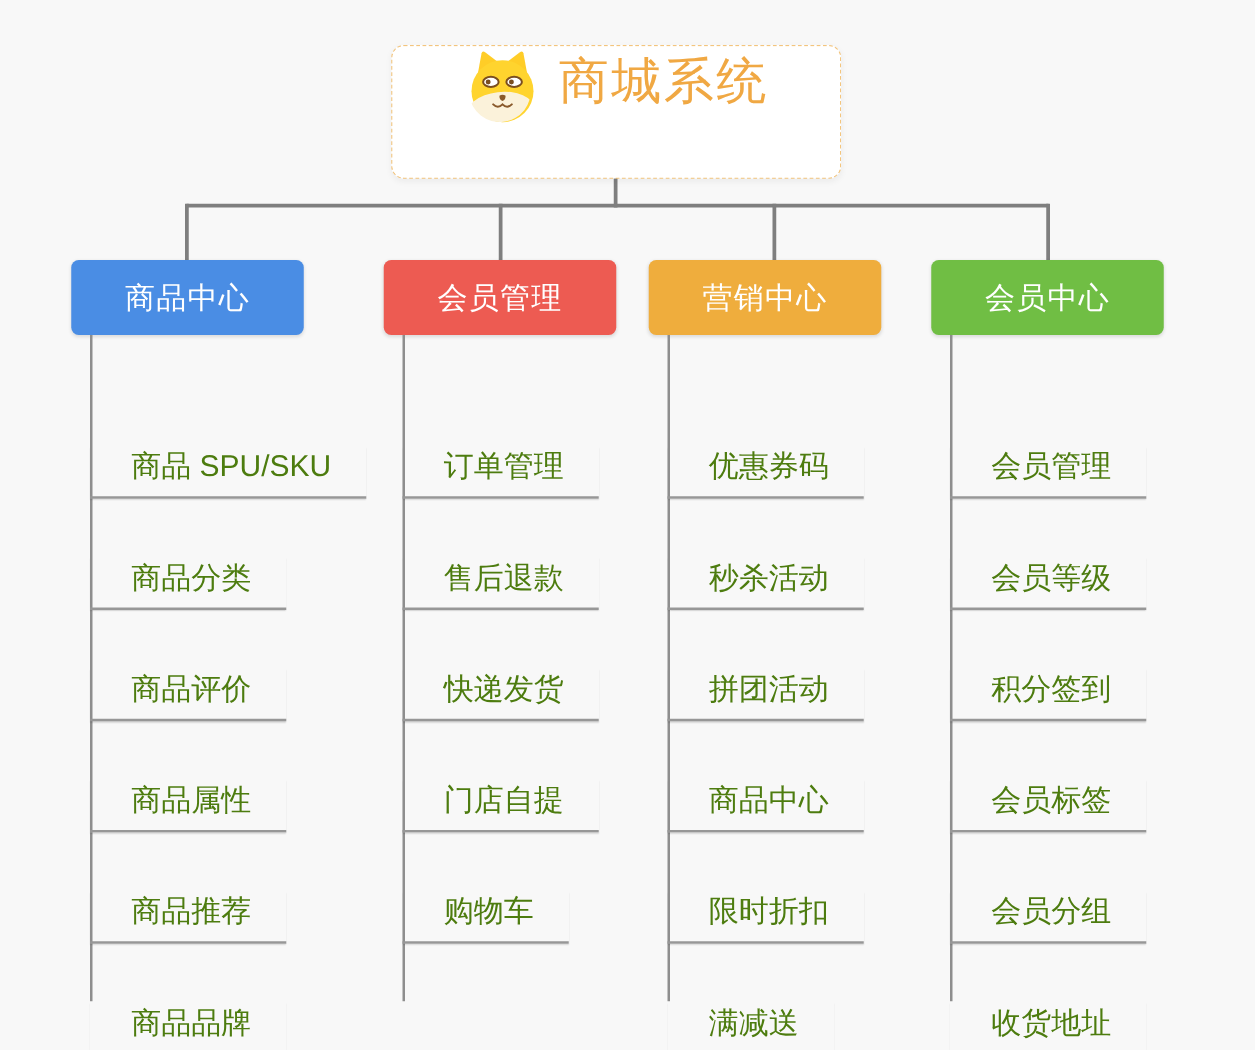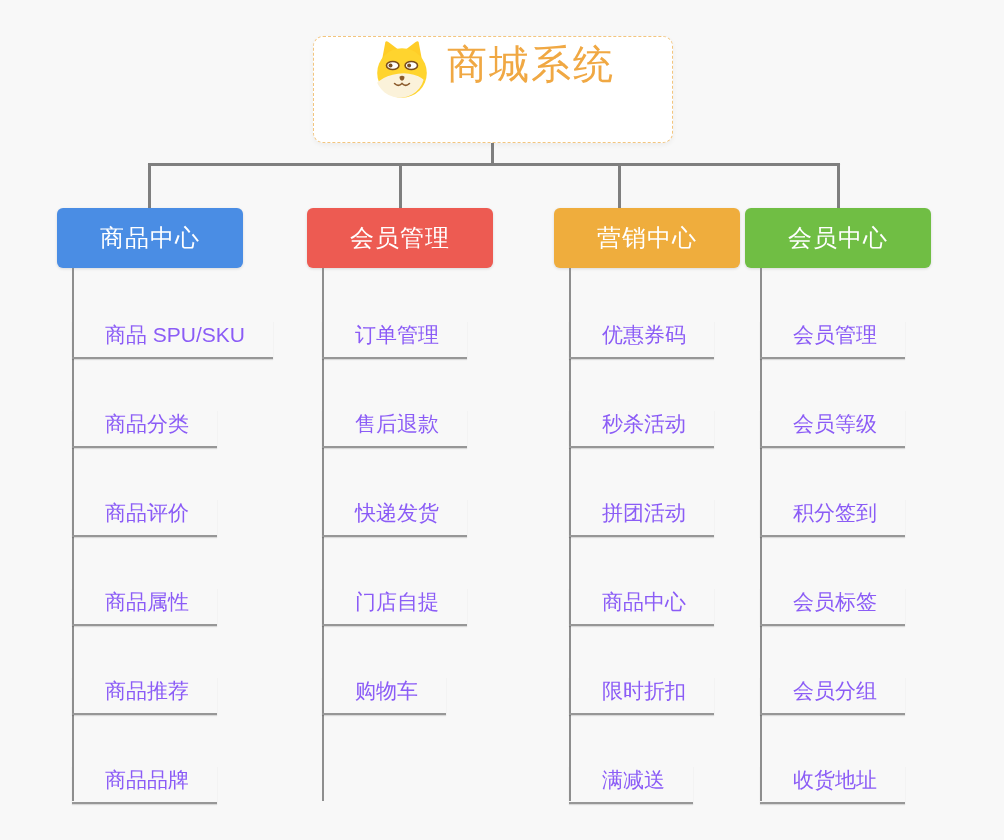--- a/index.html
+++ b/index.html
@@ -15,29 +15,29 @@
   
   .root-node{position:absolute;left:313px;top:36px;width:360px;height:107px;
     background:#FFFFFF;border:1px dashed #F3C57E;border-radius:10px;
     box-shadow:0 2px 5px rgba(0,0,0,0.05);
     display:flex;align-items:flex-start;justify-content:center;gap:14px;box-sizing:border-box;}
   .root-title{font-size:40px;font-weight:500;color:#F0A843;letter-spacing:2px;white-space:nowrap;}
   .dog{display:inline-flex;width:62px;height:62px;}
 
   
   .branch{position:absolute;top:208px;width:186px;}
-  .b0{left:57px;} .b1{left:307px;} .b2{left:554px;} .b3{left:745px;}
+  .b0{left:57px;} .b1{left:307px;} .b2{left:519px;} .b3{left:745px;}
   .branch-header{width:186px;height:60px;border-radius:6px;display:flex;align-items:center;justify-content:center;
     color:#FFFFFF;font-size:24px;letter-spacing:1px;box-shadow:0 1px 3px rgba(0,0,0,0.12);cursor:default;}
   .bh-0{background:#4A8DE4;} .bh-1{background:#ED5B52;} .bh-2{background:#EFAD3D;} .bh-3{background:#70BE44;}
   .branch-trunk{position:absolute;left:15px;top:60px;width:2px;height:533px;background:#8E8E8E;}
 
   .leaf{position:absolute;left:15px;display:inline-block;white-space:nowrap;
-    font-size:21px;color:#8b5cf6;padding:0 28px 8px 33px;
-    border-bottom:2px solid #979797;box-shadow:0 1px 1px rgba(0,0,0,0.12);cursor:default;}
+    font-size:24px;color:#4d7c0f;padding:0 28px 8px 33px;
+    border-bottom:2px solid #979797;box-shadow:0 1px 1px rgba(0,0,0,0.12);cursor:default;margin-top:36px;}
   .t0{top:113px;} .t1{top:202px;} .t2{top:291px;} .t3{top:380px;} .t4{top:469px;} .t5{top:558px;}
 </style>
 </head>
 <body>
 
 <div class="canvas">
 
   <div class="cline trunk-stub"></div>
   <div class="cline rail"></div>
   <div class="cline drop drop-0"></div>

